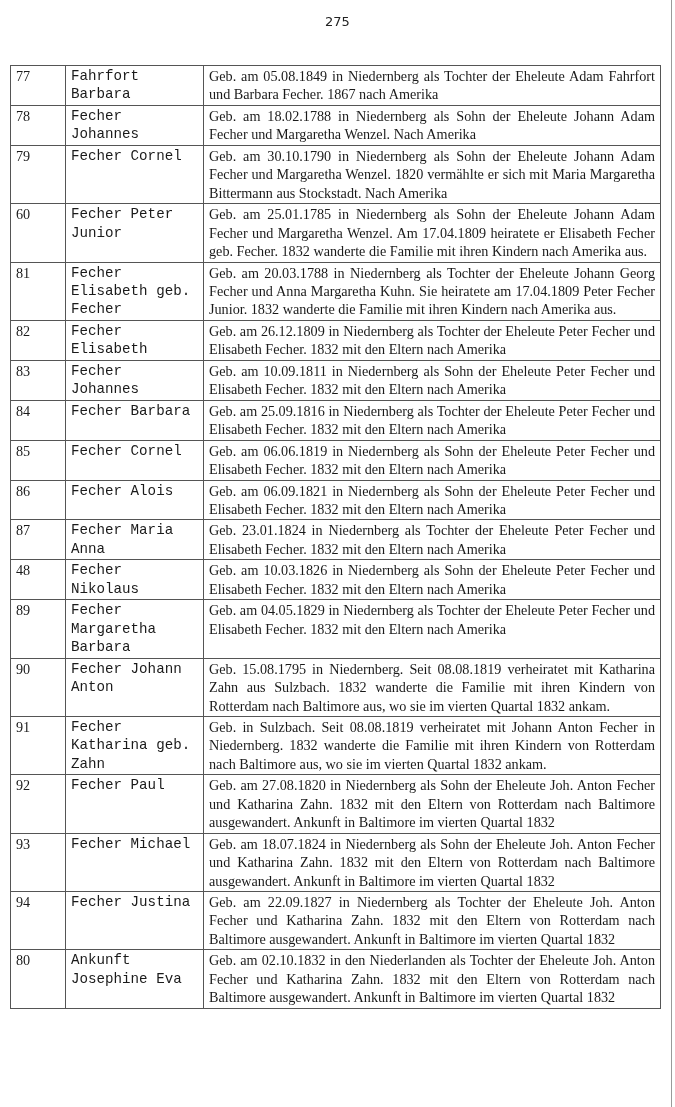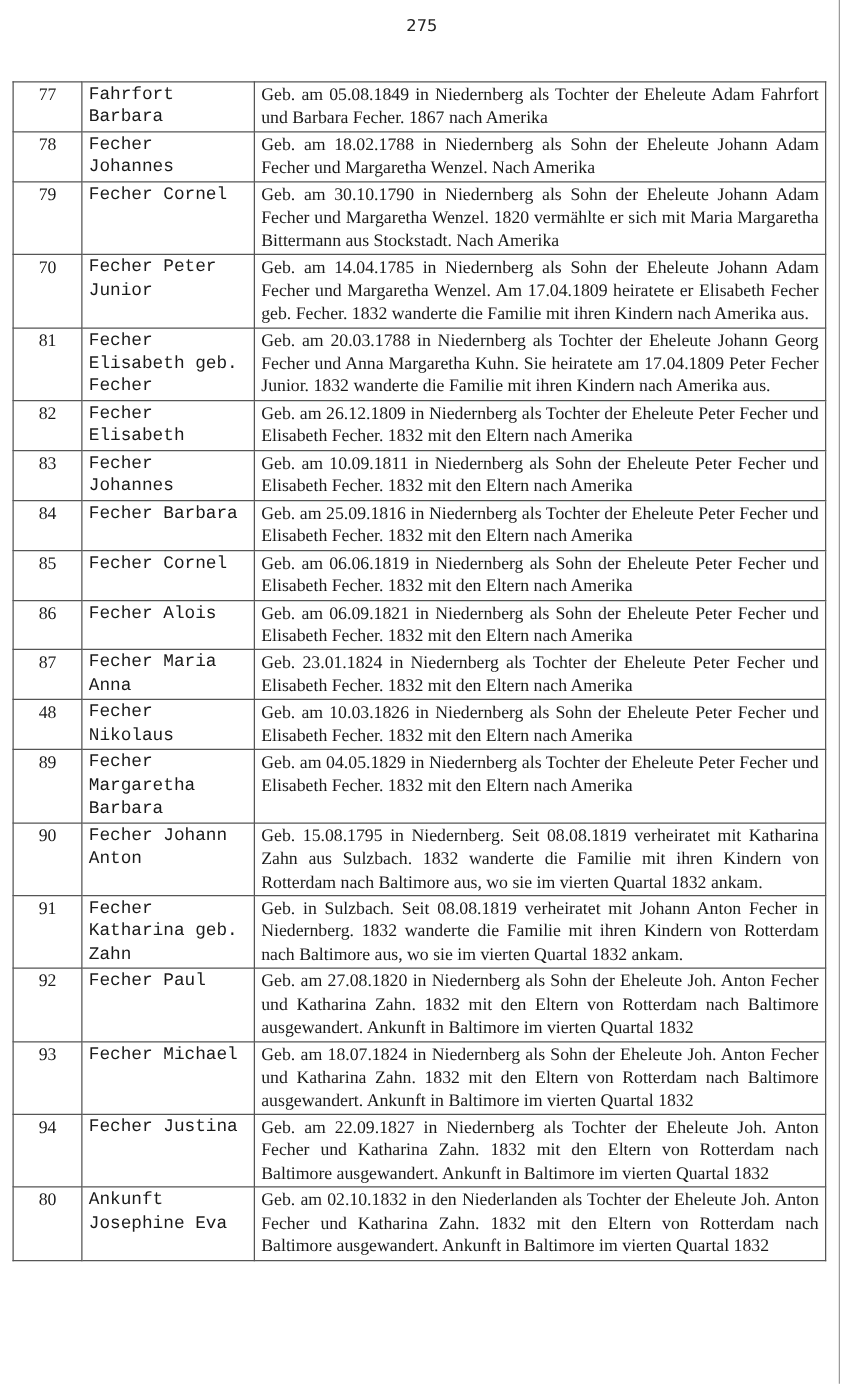--- a/index.html
+++ b/index.html
@@ -5,21 +5,21 @@
   html, body { margin: 0; padding: 0; background: #ffffff; }
   body { width: 675px; height: 1107px; position: relative; overflow: hidden;
          font-family: "Liberation Serif", serif; color: #1a1a1a; }
   .page-edge { position: absolute; left: 671px; top: 0; width: 1px; height: 1107px; background: #9a9a9a; }
   .page-number { position: absolute; top: 14px; left: 0; width: 675px; text-align: center;
                  font-family: "DejaVu Sans", sans-serif; font-size: 13px; color: #222; }
   table.register { position: absolute; left: 10px; top: 65px; width: 651px;
                    border-collapse: collapse; table-layout: fixed; }
   table.register td { border: 1px solid #555; vertical-align: top; font-size: 14.2px; line-height: 18.45px;
                       padding: 0 5px 0 5px; }
-  td.num { width: 44px; text-align: center; padding: 0; margin-left: 24px; }
+  td.num { width: 44px; text-align: left; padding: 0; margin-left: 24px; }
   td.name { width: 127px; text-align: left; padding-left: 7px; font-family: Liberation Mono, monospace; }
   td.desc { text-align: justify; padding-left: 6px; padding-right: 5px; }
   td .txt { display: block; padding-top: 1px; padding-bottom: 1px; }
 </style>
 </head>
 <body>
 
 <div class="page-edge"></div>
 
 <div class="page-number">275</div>
@@ -54,27 +54,27 @@
         </td>
         <td class="name">
           <span class="txt">Fecher Cornel</span>
         </td>
         <td class="desc">
           <span class="txt">Geb. am 30.10.1790 in Niedernberg als Sohn der Eheleute Johann Adam Fecher und Margaretha Wenzel. 1820 vermählte er sich mit Maria Margaretha Bittermann aus Stockstadt. Nach Amerika</span>
         </td>
       </tr>
       <tr>
         <td class="num">
-          <span class="txt">70</span>
+          <span class="txt">60</span>
         </td>
         <td class="name">
           <span class="txt">Fecher Peter Junior</span>
         </td>
         <td class="desc">
-          <span class="txt">Geb. am 14.04.1785 in Niedernberg als Sohn der Eheleute Johann Adam Fecher und Margaretha Wenzel. Am 17.04.1809 heiratete er Elisabeth Fecher geb. Fecher. 1832 wanderte die Familie mit ihren Kindern nach Amerika aus.</span>
+          <span class="txt">Geb. am 25.01.1785 in Niedernberg als Sohn der Eheleute Johann Adam Fecher und Margaretha Wenzel. Am 17.04.1809 heiratete er Elisabeth Fecher geb. Fecher. 1832 wanderte die Familie mit ihren Kindern nach Amerika aus.</span>
         </td>
       </tr>
       <tr>
         <td class="num">
           <span class="txt">81</span>
         </td>
         <td class="name">
           <span class="txt">Fecher Elisabeth geb. Fecher</span>
         </td>
         <td class="desc">

